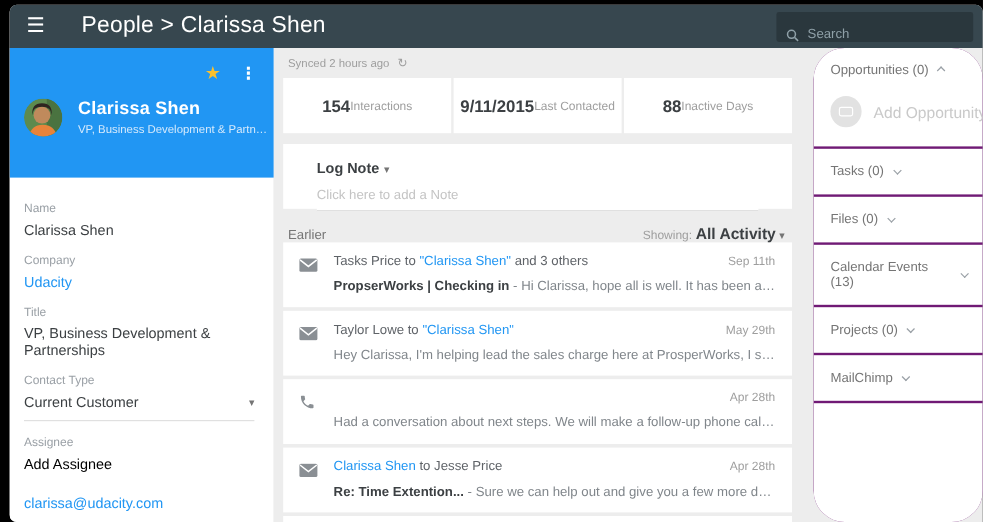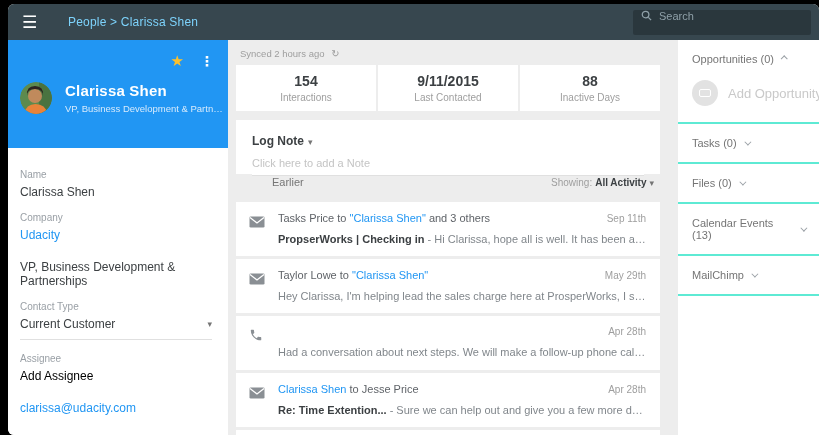--- a/index.html
+++ b/index.html
@@ -7,23 +7,23 @@
   html,body { width:819px; height:435px; background:#000; overflow:hidden;
     font-family:"Liberation Sans","DejaVu Sans",sans-serif; }
   .window { position:absolute; left:8px; top:4px; width:811px; height:431px;
     background:#ededed; border-radius:6px 6px 0 6px; overflow:hidden;
     display:flex; flex-direction:column; }
 
   
   .topbar { height:36px; background:var(--topbar,#37474f); display:flex; align-items:center;
     flex:none; padding:0 8px 0 14px; }
   .hamburger { color:#fff; font-size:17px; cursor:pointer; width:30px; }
-  .breadcrumb { color:#7dd3fc; font-size:12px; margin-left:16px; letter-spacing:.2px; }
+  .breadcrumb { color:#ffffff; font-size:19px; margin-left:16px; letter-spacing:.2px; }
   .searchbox { margin-left:auto; background:rgba(0,0,0,.22); border-radius:2px;
-    width:178px; height:25px; display:flex; align-items:flex-start; padding:0 8px; }
+    width:164px; height:25px; display:flex; align-items:flex-end; padding:0 8px; }
   .searchbox svg { flex:none; }
   .searchbox input { background:transparent; border:none; outline:none; color:#cfd8dc;
     font-size:11px; margin-left:7px; width:100%; font-family:inherit; }
   .searchbox input::placeholder { color:#8fa0a8; }
 
   .content { flex:1; display:flex; min-height:0; }
 
   
   .leftpanel { width:220px; flex:none; background:#fff; display:flex; flex-direction:column; }
   .bluehead { height:108px; background:var(--accent,#2196f3); position:relative; flex:none; }
@@ -45,52 +45,52 @@
   .f-value.placeholder { color:#000000; }
   .f-value.select { display:flex; justify-content:space-between; align-items:center;
     border-bottom:1px solid #e0e0e0; padding-bottom:8px; cursor:pointer; }
   .f-value.select .sel-caret { color:#757575; font-size:9px; }
 
   
   .center { width:440px; flex:none; background:#ededed; padding:0 8px; overflow:hidden; }
   .synced { font-size:9.5px; color:#9e9e9e; padding:8px 4px 6px; }
   .synced .sync-ic { font-size:10px; margin-left:4px; color:#9e9e9e; }
   .stats { display:flex; gap:2px; }
-  .stat-card { background:#fff; flex:1; height:46px; display:flex; flex-direction:column;
+  .stat-card { background:#fff; flex:1; height:46px; display:flex; 
     align-items:center; justify-content:center; }
   .stat-value { font-size:14px; font-weight:bold; color:#3c4043; }
   .stat-label { font-size:10px; color:#9e9e9e; margin-top:3px; }
-  .logcard { background:#fff; margin-top:9px; padding:11px 16px 0; height:54px; }
+  .logcard { background:#fff; margin-top:9px; padding:11px 28px 0; height:54px; }
   .lognote-btn { font-size:12px; font-weight:bold; color:#3c4043; cursor:pointer; }
   .lognote-btn .sel-caret { color:#757575; font-size:9px; margin-left:4px; }
   .note-input { display:block; width:100%; border:none; border-bottom:1px solid #e0e0e0;
     outline:none; font-size:11px; color:#3c4043; padding:8px 0 6px; font-family:inherit; }
   .note-input::placeholder { color:#c4c4c4; }
-  .earlierbar { height:28px; display:flex; align-items:center; justify-content:space-between;
-    padding:0 6px 12px 4px;margin-left:32px; }
+  .earlierbar { height:28px; display:flex; align-items:flex-end; justify-content:space-between;
+    padding:0 6px 0 4px; }
   .earlier-lbl { font-size:11px; color:#757575; }
   .showing { font-size:10px; color:#9e9e9e; cursor:pointer; }
-  .showing b { font-size:10px; color:#3c4043; margin-left:3px; }
+  .showing b { font-size:13px; color:#3c4043; margin-left:3px; }
   .showing .sel-caret { color:#757575; font-size:9px; margin-left:3px; }
   .feed-item { background:#fff; margin-bottom:3px; min-height:54px; display:flex;
     padding:10px 14px 9px 13px; cursor:pointer; }
   .fi-icon { width:29px; flex:none; padding-top:2px; }
   .fi-main { flex:1; min-width:0; }
   .fi-head { display:flex; align-items:baseline; font-size:11px; color:#5f6368; }
   .fi-head .who { white-space:nowrap; overflow:hidden; text-overflow:ellipsis; }
   .fi-head a { color:var(--accent,#2196f3); text-decoration:none; }
   .fi-date { margin-left:auto; padding-left:10px; font-size:10px; color:#9e9e9e; flex:none; }
   .fi-body { margin-top:9px; font-size:11px; color:#80868b; white-space:nowrap;
     overflow:hidden; text-overflow:ellipsis; }
   .fi-body b { color:#3c4043; }
 
   .vgap { width:10px; flex:none; background:#ededed; }
 
   
-  .rightbar { flex:1; background:#5eead4; display:flex; flex-direction:column; overflow:hidden; }
+  .rightbar { flex:1; background:#701a75; display:flex; flex-direction:column; overflow:hidden;border-radius:26px; }
   .rsec { background:#fff; margin-bottom:2px; flex:none; }
   .rsec-head { padding:13px 14px; font-size:11px; color:#757575; cursor:pointer;
     display:flex; align-items:center; }
   .chev { display:inline-block; width:5px; height:5px; border-right:1.4px solid #9aa0a6;
     border-bottom:1.4px solid #9aa0a6; margin-left:7px; }
   .chev.down { transform:rotate(45deg) translateY(-2px); }
   .chev.up { transform:rotate(-135deg) translateY(1px); }
   .addopp { display:flex; align-items:center; padding:2px 14px 16px; cursor:pointer; }
   .opp-circle { width:26px; height:26px; border-radius:50%; background:#e2e2e2; flex:none;
     display:flex; align-items:center; justify-content:center; }
@@ -149,20 +149,21 @@
       <div class="fields" id="fields">
           <div class="field">
             <div class="f-label">Name</div>
             <div class="f-value ">Clarissa Shen</div>
           </div>
           <div class="field">
             <div class="f-label">Company</div>
             <div class="f-value link">Udacity</div>
           </div>
           <div class="field">
+            <div class="f-label">Title</div>
             <div class="f-value ">VP, Business Development &amp; Partnerships</div>
           </div>
           <div class="field">
             <div class="f-label">Contact Type</div>
             <div class="f-value select">
               <span>Current Customer</span>
               <span class="sel-caret">▾</span>
             </div>
           </div>
           <div class="field">
@@ -289,20 +290,26 @@
           </div>
         </section>
         <section class="rsec">
           <div class="rsec-head">
             <span>Calendar Events (13)</span>
             <span class="chev down"></span>
           </div>
         </section>
         <section class="rsec">
           <div class="rsec-head">
+            <span>Projects (0)</span>
+            <span class="chev down"></span>
+          </div>
+        </section>
+        <section class="rsec">
+          <div class="rsec-head">
             <span>MailChimp</span>
             <span class="chev down"></span>
           </div>
         </section>
         <div class="rfill"></div>
       </div>
 
   </div>
 </div>
 

